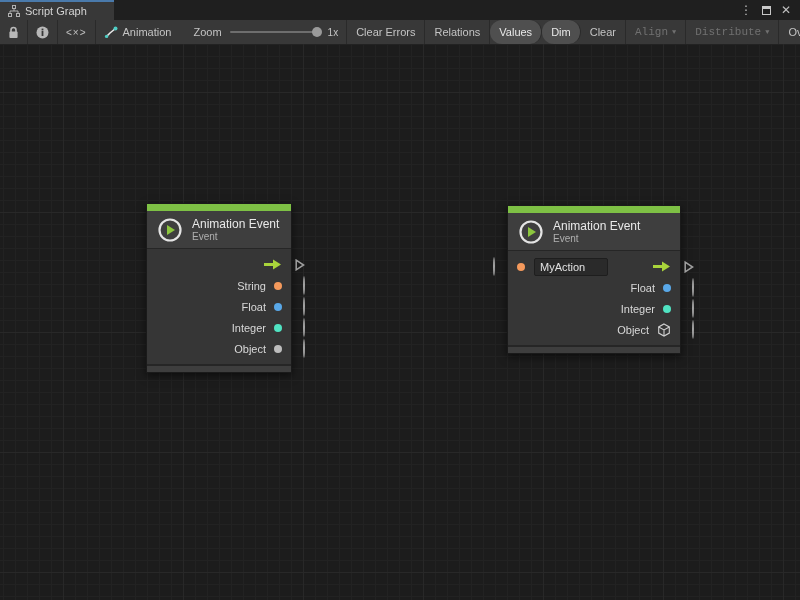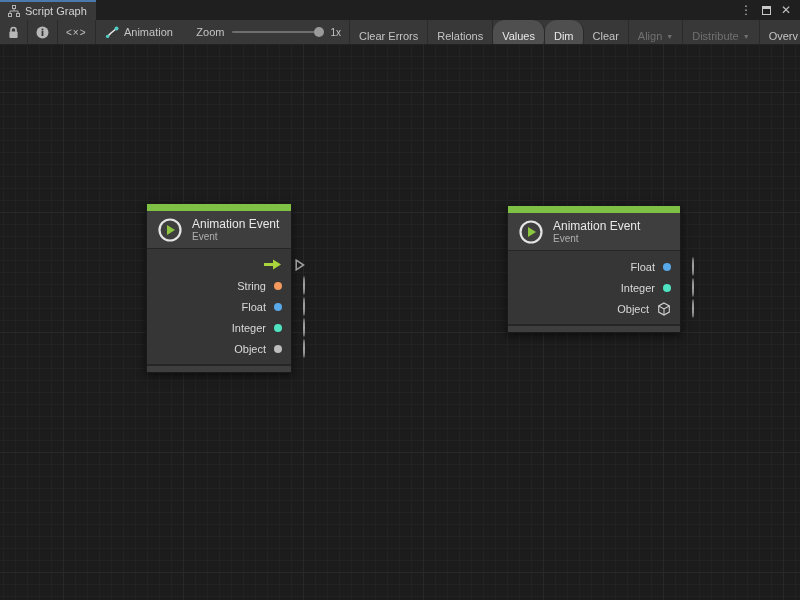--- a/index.html
+++ b/index.html
@@ -2,38 +2,38 @@
 <html><head>
 <meta charset="utf-8">
 <style>
   * { margin:0; padding:0; box-sizing:border-box; }
   html,body { width:800px; height:600px; overflow:hidden; background:#1c1c1c;
               font-family:"Liberation Sans", sans-serif; }
   .window { width:800px; height:600px; display:flex; flex-direction:column; }
 
   
   .tabbar { height:20px; background:#1f1f1f; display:flex; align-items:stretch; flex:0 0 auto; }
-  .tab { width:96px; background:#383838; border-top:2px solid #4a7aab; display:flex;
+  .tab { width:114px; background:#383838; border-top:2px solid #4a7aab; display:flex;
          align-items:center; gap:5px; padding:0 8px; color:#d4d4d4; font-size:11px; }
   .tabbar-spacer { flex:1; }
   .winctrl { display:flex; align-items:center; gap:4px; padding-right:6px; color:#c0c0c0; }
   .winctrl .wc { width:16px; height:16px; display:flex; align-items:center; justify-content:center;
                  font-size:12px; cursor:default; }
   .wc-max-box { width:9px; height:9px; border:1px solid #c8c8c8; border-top-width:3px; }
 
   
   .toolbar { height:24px; background:#383838; display:flex; align-items:stretch;
              flex:0 0 auto; color:#c4c4c4; font-size:11px; }
   .tcell { display:flex; align-items:center; justify-content:center; padding:0 8px;
            border-right:1px solid #2a2a2a; }
   .tcell.noborder { border-right:none; }
-  .tbtn { display:flex; align-items:center; justify-content:center; padding:16px 9px;
+  .tbtn { display:flex; align-items:center; justify-content:center; padding:8px 9px;
           border-right:1px solid #2a2a2a; white-space:nowrap; }
   .tbtn.active { background:#4f4f4f; color:#e8e8e8;border-radius:12px; }
-  .tbtn.disabled { color:#707070; }
+  .tbtn.disabled { color:#707070;font-family:Liberation Mono, monospace; }
   .tbtn .dd { font-size:7px; margin-left:4px; }
   .code-glyph { font-size:10px; letter-spacing:1px; color:#c0c0c0; }
   .go-label { margin-left:5px; }
   .zoom-wrap { display:flex; align-items:center; padding:0 8px 0 14px; border-right:1px solid #2a2a2a; }
   .zoom-label { margin-right:8px; }
   .zoom-track { position:relative; width:88px; height:2px; background:#6e6e6e; border-radius:1px; }
   .zoom-handle { position:absolute; right:-4px; top:-4px; width:10px; height:10px;
                  background:#9a9a9a; border-radius:50%; }
   .zoom-val { margin-left:10px; font-size:10px; }
   .toolbar-gap { width:30px; }
@@ -216,20 +216,38 @@
             <circle cx="13" cy="13" r="10.5" fill="none" stroke="#e4e4e4" stroke-width="2.2"></circle>
             <polygon points="10,8 18,13 10,18" fill="#8cc63e"></polygon>
           </svg>
         </span>
         <span>
           <div class="node-title">Animation Event</div>
           <div class="node-sub">Event</div>
         </span>
       </div>
       <div class="node-body">
+        <div class="prow spread">
+          <span class="port-in"><span class="ring"></span></span>
+          <span class="leftgroup">
+            <span class="pdot" style="background:#f4995c"></span>
+            <input class="strfield" value="MyAction" style="">
+          </span>
+          <span>
+            <svg width="19" height="11" viewBox="0 0 19 11">
+              <rect x="1" y="4" width="10" height="3" fill="#a9d43b"></rect>
+              <polygon points="10,0.5 18,5.5 10,10.5" fill="#a9d43b"></polygon>
+            </svg>
+          </span>
+          <span class="port-out">
+            <svg width="10" height="12" viewBox="0 0 10 12">
+              <polygon points="1.2,1.2 8.6,6 1.2,10.8" fill="none" stroke="#a0a0a0" stroke-width="1.5"></polygon>
+            </svg>
+          </span>
+        </div>
         <div class="prow">
           <span class="plabel">Float</span>
           <span class="pdot" style="background:#59a8e8"></span>
           <span class="port-out"><span class="ring"></span></span>
         </div>
         <div class="prow">
           <span class="plabel">Integer</span>
           <span class="pdot" style="background:#50e3c2"></span>
           <span class="port-out"><span class="ring"></span></span>
         </div>

